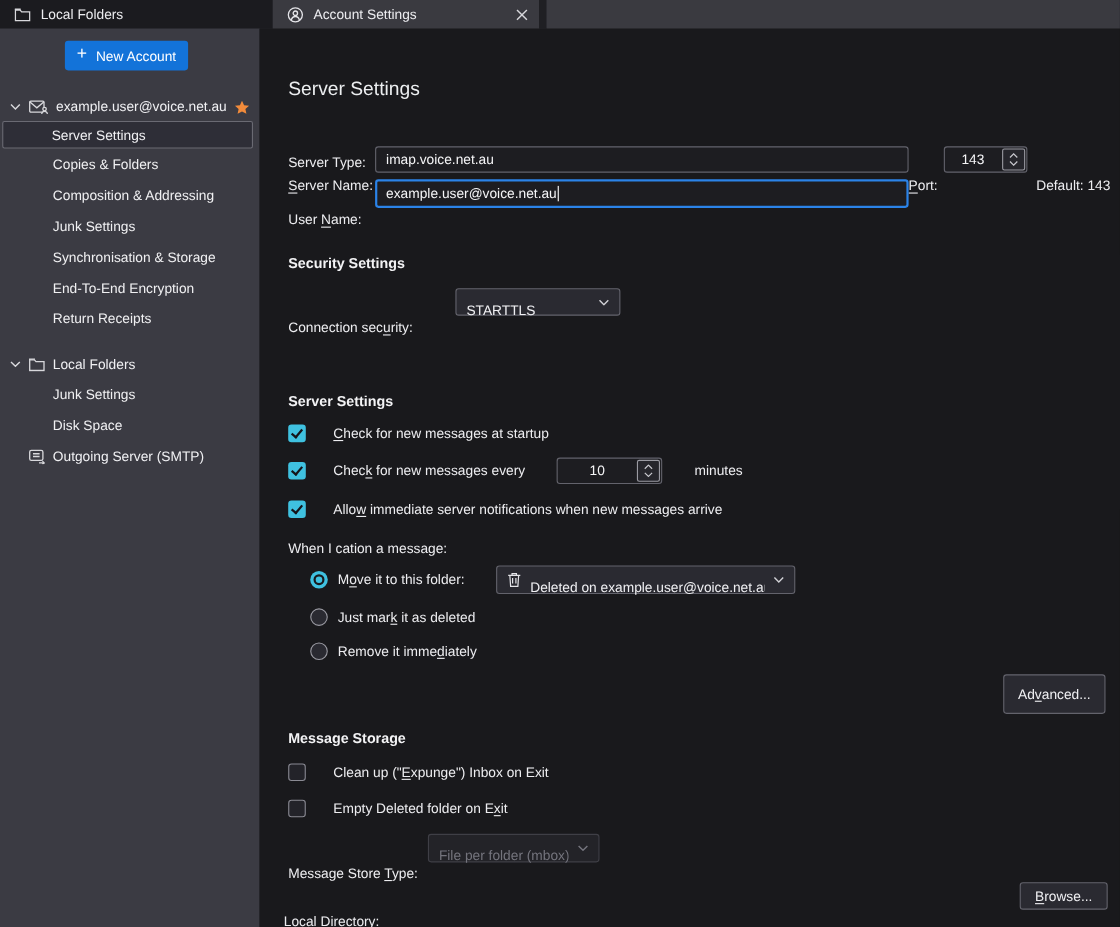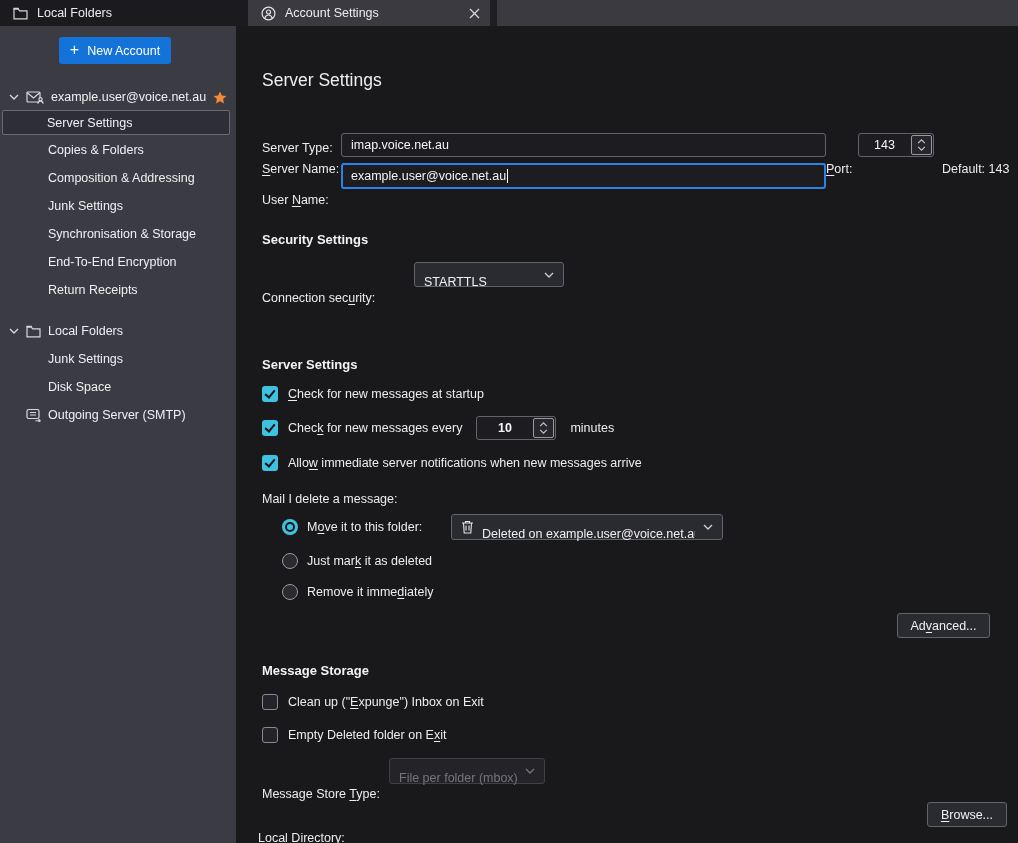--- a/index.html
+++ b/index.html
@@ -57,21 +57,21 @@
     background:#26262c; display:flex; flex-direction:column; align-items:center; justify-content:space-evenly; }
 
   .select { position:absolute; top:0; height:25px; background:#2a2a31; border:1px solid #63636c;
     border-radius:3px; display:flex; align-items:center; padding:0 9px; gap:8px; color:#f0f0f3; }
   .select .sel-text { flex:1; white-space:nowrap; overflow:hidden;margin-top:14px; }
   .select.disabled { background:#232328; border-color:#3f3f46; color:#74747d; }
 
   .btn { background:#2a2a31; border:1px solid #63636c; border-radius:3px; color:#f0f0f3;
     display:flex; align-items:center; justify-content:center; font-size:12.5px; }
 
-  .cbrow { position:absolute; left:26px; height:24px; display:flex; align-items:center; gap:6px; }
+  .cbrow { position:absolute; left:26px; height:24px; display:flex; align-items:center; gap:21px; }
   .cb { width:16px; height:16px; border-radius:3px; flex:none; position:relative; }
   .cb.checked { background:#3fc1e0; }
   .cb.checked::after { content:""; position:absolute; left:5px; top:2px; width:4px; height:8px;
     border-right:2px solid #15151a; border-bottom:2px solid #15151a; transform:rotate(40deg); }
   .cb.unchecked { background:#232329; border:1px solid #8a8a93; }
   .cbrow .lbl { position:static; margin-left:4px; }
 
   .radiorow { position:absolute; left:46px; height:26px; display:flex; align-items:center; gap:9px; }
   .radio { width:16px; height:16px; border-radius:50%; flex:none; position:relative; }
   .radio.checked { background:#3fc1e0; }
@@ -249,40 +249,40 @@
   <div class="h2" style="top:331px">Server Settings</div>
 
   <div class="cbrow" style="top:356px">
     <span class="cb checked"></span>
     <span class="lbl"><u>C</u>heck for new messages at startup</span>
   </div>
 
   <div class="cbrow" style="top:390px">
     <span class="cb checked"></span>
     <span class="lbl">Chec<u>k</u> for new messages every</span>
-    <div class="spinbox" style="width:80px; margin-left:8px;font-weight:bold;">
+    <div class="spinbox" style="width:96px; margin-left:8px;">
       <span class="num">10</span>
       <span class="spin">
         <svg width="9" height="5" viewBox="0 0 10 6" fill="none" stroke="#c8c8ce" stroke-width="1.3">
             <path d="M1 5 L5 1 L9 5"></path>
           </svg>
         <svg width="9" height="5" viewBox="0 0 10 6" fill="none" stroke="#c8c8ce" stroke-width="1.3">
             <path d="M1 1 L5 5 L9 1"></path>
           </svg>
       </span>
     </div>
     <span class="lbl" style="margin-left:8px">minutes</span>
   </div>
 
   <div class="cbrow" style="top:425px">
     <span class="cb checked"></span>
     <span class="lbl">Allo<u>w</u> immediate server notifications when new messages arrive</span>
   </div>
 
-  <div class="lbl" style="position:absolute; left:26px; top:466px;">Mail I delete a message:</div>
+  <div class="lbl" style="position:absolute; left:26px; top:466px;">When I cation a message:</div>
 
   <div class="radiorow" style="top:488px">
     <span class="radio checked"></span>
     <span class="lbl">M<u>o</u>ve it to this folder:</span>
     <div class="select" style="left:169px; width:272px; height:26px;">
       <span>
         <svg width="13" height="14" viewBox="0 0 13 14" fill="none" stroke="#e4e4e8" stroke-width="1.1">
           <path d="M1 3 h11 M4.5 3 v-1.5 h4 V3"></path>
           <path d="M2.5 3 l0.7 10 h6.6 L10.5 3"></path>
           <path d="M5 5.5 v5 M8 5.5 v5"></path>
@@ -298,21 +298,21 @@
   <div class="radiorow" style="top:525px; height:20px;">
     <span class="radio unchecked"></span>
     <span class="lbl">Just mar<u>k</u> it as deleted</span>
   </div>
 
   <div class="radiorow" style="top:556px; height:20px;">
     <span class="radio unchecked"></span>
     <span class="lbl">Remove it imme<u>d</u>iately</span>
   </div>
 
-  <div class="btn" style="position:absolute; right:28px; top:587px; width:93px; height:25px;">
+  <div class="btn" style="position:absolute; right:13px; top:587px; width:93px; height:36px;">
     <span>Ad<u>v</u>anced...</span>
   </div>
 
   <div class="h2" style="top:637px">Message Storage</div>
 
   <div class="cbrow" style="top:664px">
     <span class="cb unchecked"></span>
     <span class="lbl">Clean up ("<u>E</u>xpunge") Inbox on Exit</span>
   </div>
 

